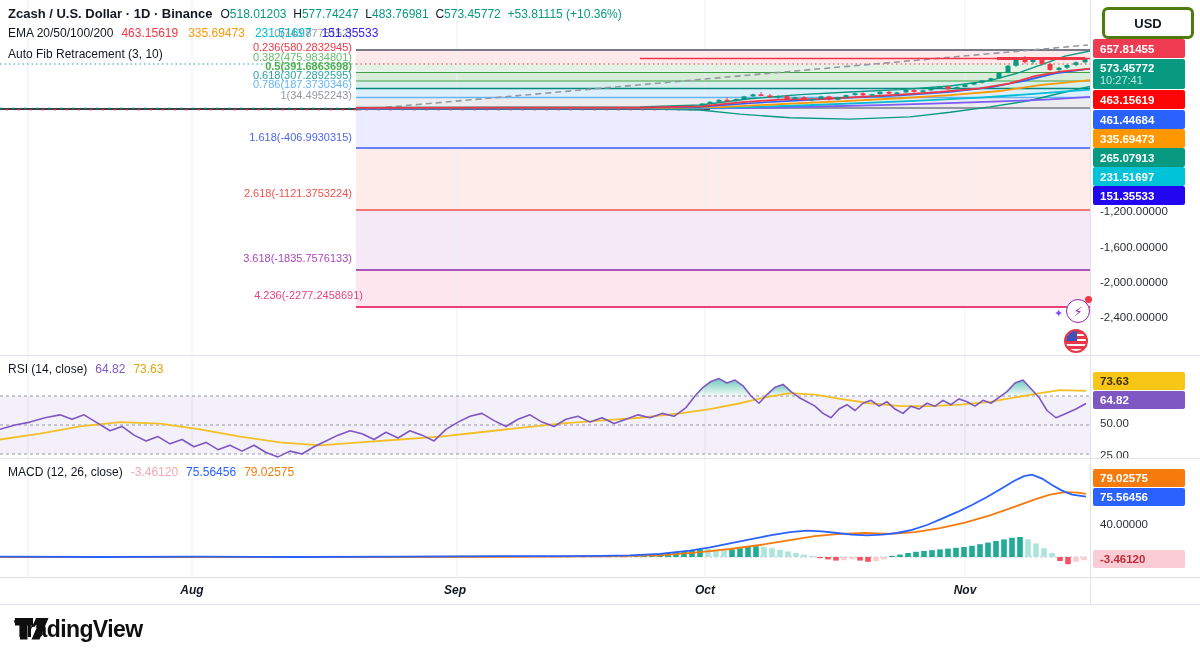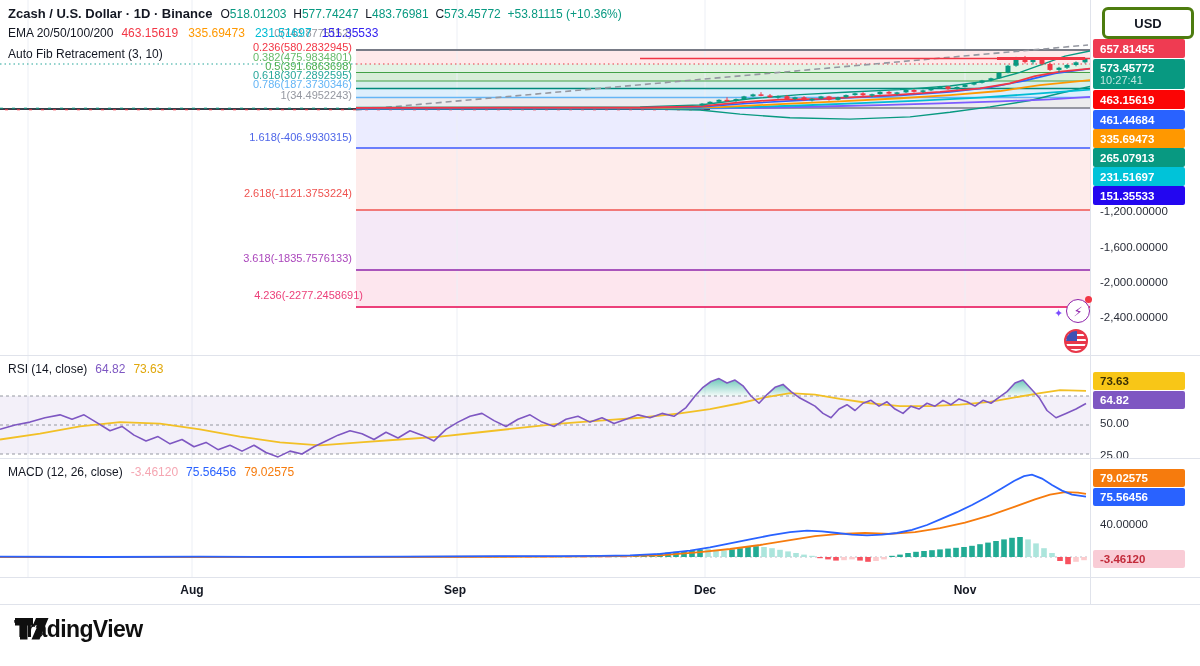--- a/index.html
+++ b/index.html
@@ -14,21 +14,21 @@
   .badge{position:absolute;left:1093px;width:92px;border-radius:2px;color:#fff;font-size:11.5px;
          font-weight:700;display:flex;flex-direction:column;justify-content:center;
          padding-left:7px;box-sizing:border-box;z-index:40;}
   .badge .sub{font-weight:400;font-size:11px;opacity:.75;}
   .tick{position:absolute;left:1100px;font-size:11.5px;color:#2a2e39;z-index:20;}
   .sep-h{position:absolute;left:0;width:1200px;height:1px;background:#e0e3eb;z-index:35;}
   .sep-v{position:absolute;top:0;width:1px;height:604px;background:#e0e3eb;left:1090px;z-index:35;}
   #usd-btn{position:absolute;left:1102px;top:7px;width:86px;height:26px;border:3px solid #4d7c0f;
            border-radius:6px;background:#fff;font-size:13px;font-weight:600;color:#131722;
            display:flex;align-items:center;justify-content:center;z-index:45;cursor:pointer;}
-  .month{position:absolute;top:583px;font-size:12px;font-weight:700;color:#131722;transform:translateX(-50%);z-index:30;}
+  .month{position:absolute;top:583px;font-size:12px;font-weight:700;color:#131722;transform:translateX(-50%);z-index:30;font-style:italic;}
   #brand{position:absolute;left:14px;top:616px;display:flex;align-items:center;gap:9px;z-index:30;cursor:pointer;}
   #brand-text{font-size:23px;font-weight:800;letter-spacing:-0.6px;color:#0f0f0f;}
   .evt{position:absolute;z-index:38;}
   .evt-circle{width:24px;height:24px;border-radius:50%;background:#fff;display:flex;align-items:center;
               justify-content:center;font-size:13px;box-sizing:border-box;}
   #evt-flash .evt-circle{border:1.8px solid #8e24aa;color:#8e24aa;}
   #evt-flash .dot{position:absolute;right:-2px;top:-3px;width:7px;height:7px;border-radius:50%;background:#f23645;}
   #evt-flash .spark{position:absolute;left:-12px;top:8px;color:#7c4dff;font-size:11px;}
   #flag-circle{width:24px;height:24px;border-radius:50%;border:2px solid #e8374a;box-sizing:border-box;
      background:repeating-linear-gradient(180deg,#e8374a 0 2.5px,#ffffff 2.5px 5px);position:relative;overflow:hidden;}
@@ -336,21 +336,21 @@
   </div>
 
   <div class="legend-row" style="top:47px;">
     <span>Auto Fib Retracement (3, 10)</span>
   </div>
 
 
   <div id="fib-labels">
       <div class="fib-label" style="left: 352px; top: 47px; transform: translate(-100%, -50%); color: rgb(242, 54, 69);">0.236(580.2832945)</div>
       <div class="fib-label" style="left: 352px; top: 56.5px; transform: translate(-100%, -50%); color: rgb(102, 187, 106);">0.382(475.9834801)</div>
-      <div class="fib-label" style="left: 352px; top: 65.5px; transform: translate(-100%, -50%); color: rgb(76, 175, 80);">0.5(391.6863698)</div>
+      <div class="fib-label" style="left: 352px; top: 65.5px; transform: translate(-100%, -50%); color: rgb(76, 175, 80); font-weight: bold;">0.5(391.6863698)</div>
       <div class="fib-label" style="left: 352px; top: 74.5px; transform: translate(-100%, -50%); color: rgb(38, 166, 154);">0.618(307.2892595)</div>
       <div class="fib-label" style="left: 352px; top: 84px; transform: translate(-100%, -50%); color: rgb(100, 181, 246);">0.786(187.3730346)</div>
       <div class="fib-label" style="left: 352px; top: 95px; transform: translate(-100%, -50%); color: rgb(149, 152, 161);">1(34.4952243)</div>
       <div class="fib-label" style="left: 352px; top: 137px; transform: translate(-100%, -50%); color: rgb(77, 101, 232);">1.618(-406.9930315)</div>
       <div class="fib-label" style="left: 352px; top: 193px; transform: translate(-100%, -50%); color: rgb(239, 83, 80);">2.618(-1121.3753224)</div>
       <div class="fib-label" style="left: 352px; top: 258px; transform: translate(-100%, -50%); color: rgb(171, 71, 188);">3.618(-1835.7576133)</div>
       <div class="fib-label" style="left: 352px; top: 295px; transform: translate(-100%, -50%); color: rgb(236, 64, 122); margin-left: 11px;">4.236(-2277.2458691)</div>
     </div>
 
   <div class="legend-row" style="top:362px;">
@@ -432,21 +432,21 @@
   </div>
   <div class="evt" style="left:1064px;top:329px;">
     <div id="flag-circle">
         <span class="canton"></span>
       </div>
   </div>
 
   <div id="months">
     <div class="month" style="left: 192px;">Aug</div>
     <div class="month" style="left: 455px;">Sep</div>
-    <div class="month" style="left: 705px;">Dec</div>
+    <div class="month" style="left: 705px;">Oct</div>
     <div class="month" style="left: 965px;">Nov</div>
   </div>
 
   <div id="brand">
     <svg width="36" height="26" viewBox="0 0 36 26">
       <path d="M1 2 h18 v7.5 h-5.5 v14 h-7.5 v-14 H1 z" fill="#0f0f0f"></path>
       <path d="M22 2 h12.5 l-9 21.5 h-8 l6.2 -14 h-5 z" fill="#0f0f0f"></path>
     </svg>
     <span id="brand-text">TradingView</span>
   </div>

